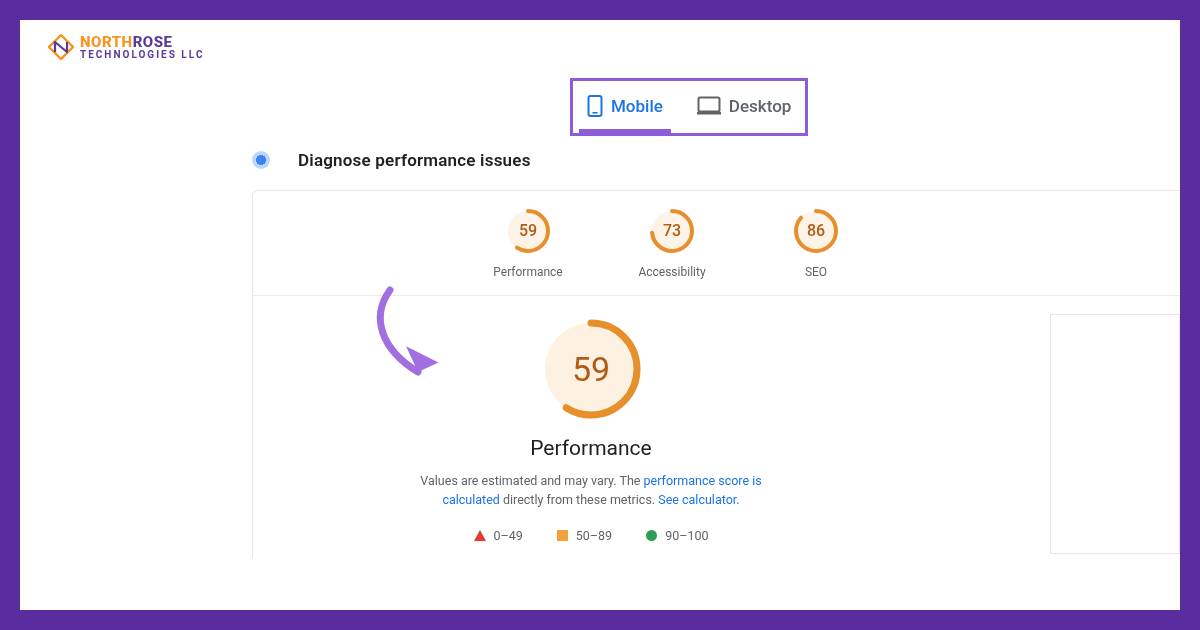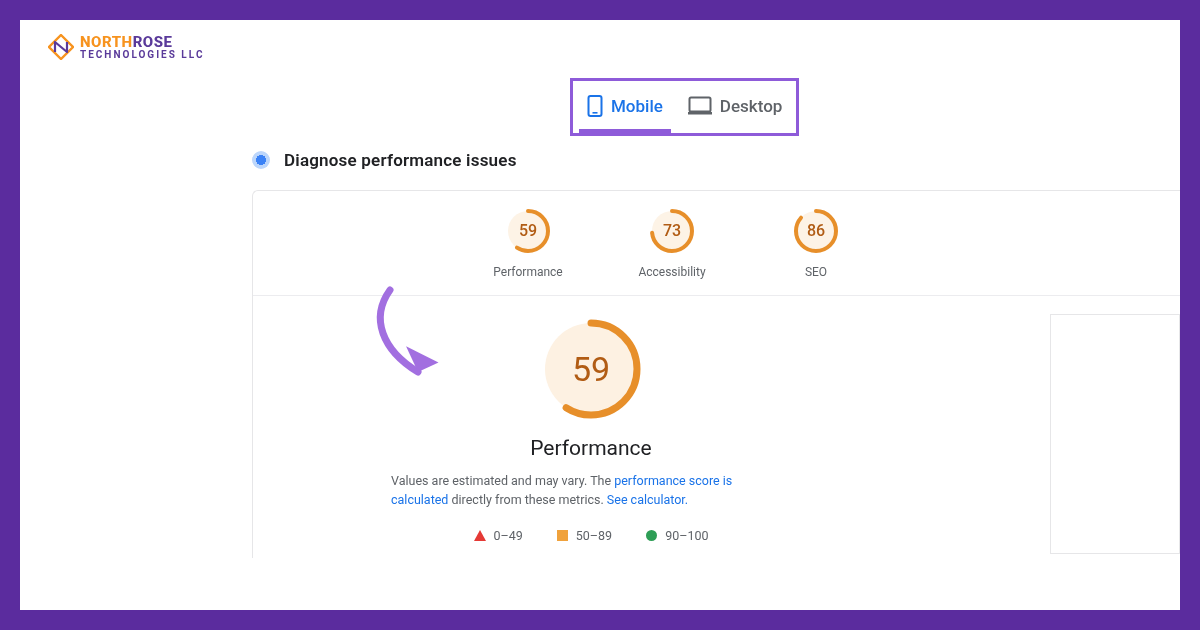--- a/index.html
+++ b/index.html
@@ -32,21 +32,21 @@
   .logo-top .north { color: #f7931e; }
   .logo-top .rose  { color: #5a3a9a; }
   .logo-sub { font-size: 10px; letter-spacing: 2px; color: #5a3a9a; font-weight: 700; }
 
   
   .tabs-wrap {
     position: absolute;
     top: 58px; left: 550px;
     border: 3px solid #8e5bd9;
     padding: 4px 10px 6px 10px;
-    display: flex; gap: 17px;
+    display: flex; gap: 26px;
     align-items: center;
     background: #fff;
   }
   .tab {
     display: flex; align-items: center; gap: 8px;
     padding: 10px 4px 10px 4px;
     font-size: 17px;
     position: relative;
     cursor: pointer;
   }
@@ -58,21 +58,21 @@
     left: -4px; right: -4px; bottom: -6px;
     height: 4px;
     background: #8e5bd9;
   }
   .tab-icon { display: inline-flex; }
 
   
   .section-head {
     position: absolute;
     top: 130px; left: 232px;
-    display: flex; align-items: center; gap: 14px;
+    display: flex; align-items: center; gap: 28px;
   }
   .radio-dot {
     width: 18px; height: 18px; border-radius: 50%;
     background: radial-gradient(circle at 50% 50%, #3b82f6 0 5px, #bcd6fb 5px 9px, #eaf1fd 9px);
   }
   .section-title { font-size: 17px; color: #202124; font-weight: 600; letter-spacing: .2px; }
 
   
   .card {
     position: absolute;
@@ -103,21 +103,21 @@
   }
   .main-left { width: 620px; position: relative; display: flex; flex-direction: column; align-items: center; }
   .main-right {
     width: 130px; height: 240px;
     border: 1px solid #e6e6e8;
     margin-top: 0px;
     margin-left: auto;
     margin-right: 0;
   }
   .big-title { font-size: 21px; color: #202124; margin-top: 12px; }
-  .desc { font-size: 12.5px; color: #5f6368; text-align: left; margin-top: 12px; line-height: 1.5; max-width: 400px; }
+  .desc { font-size: 12.5px; color: #5f6368; text-align: center; margin-top: 12px; line-height: 1.5; max-width: 400px; }
   .desc a { color: #1a73e8; text-decoration: none; }
 
   
   .legend {
     display: flex; gap: 34px; margin-top: 18px; align-items: center;
     font-size: 12.5px; color: #5f6368;
   }
   .leg { display: flex; align-items: center; gap: 8px; }
   .tri {
     width: 0; height: 0;

